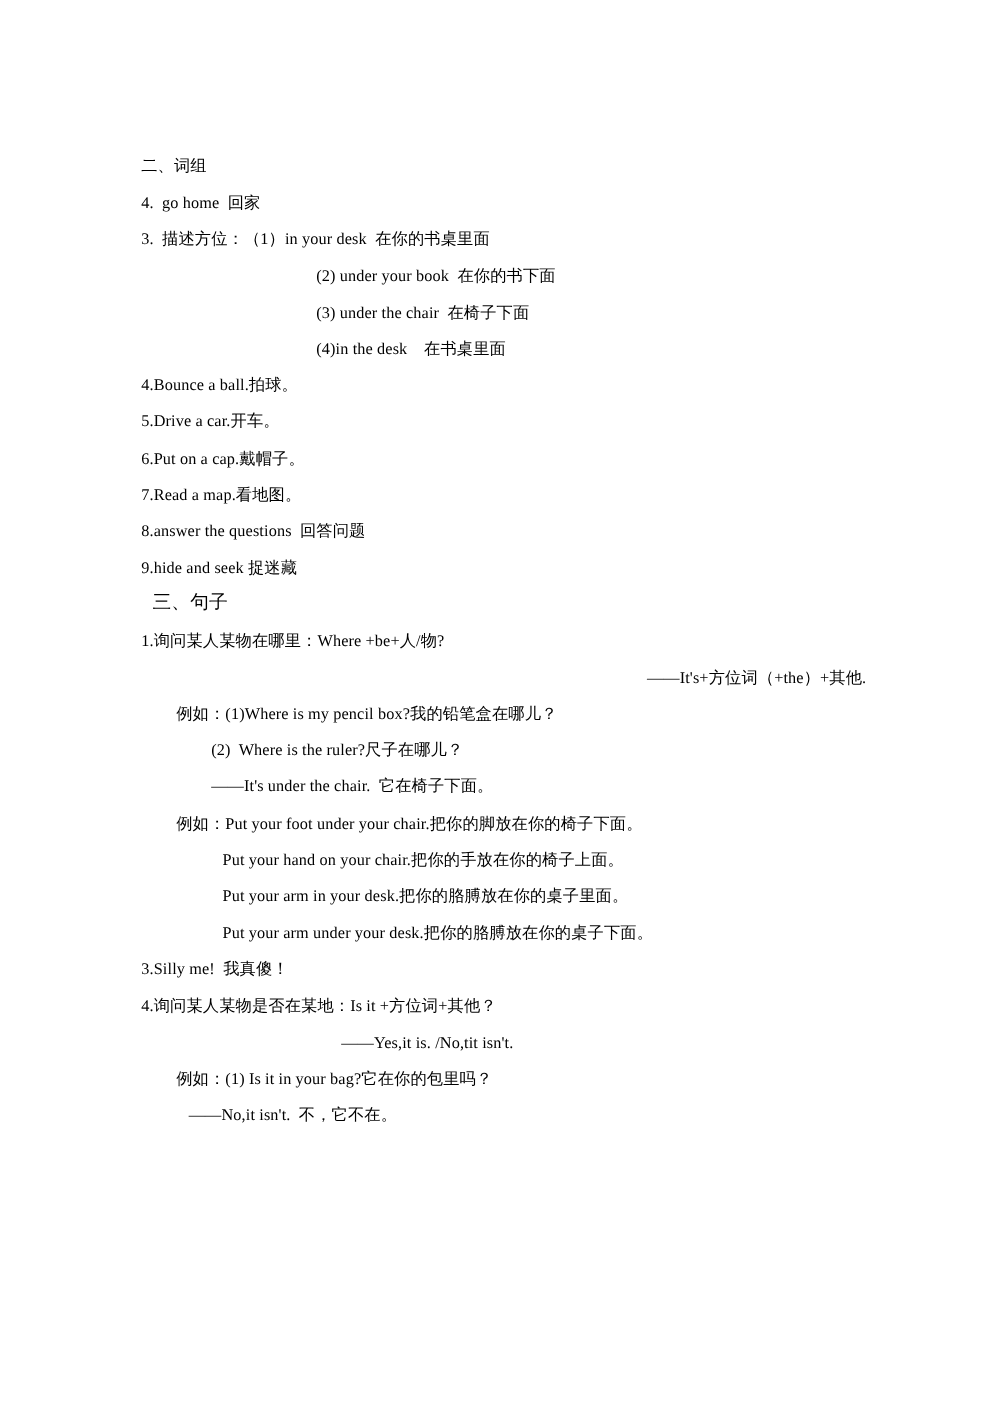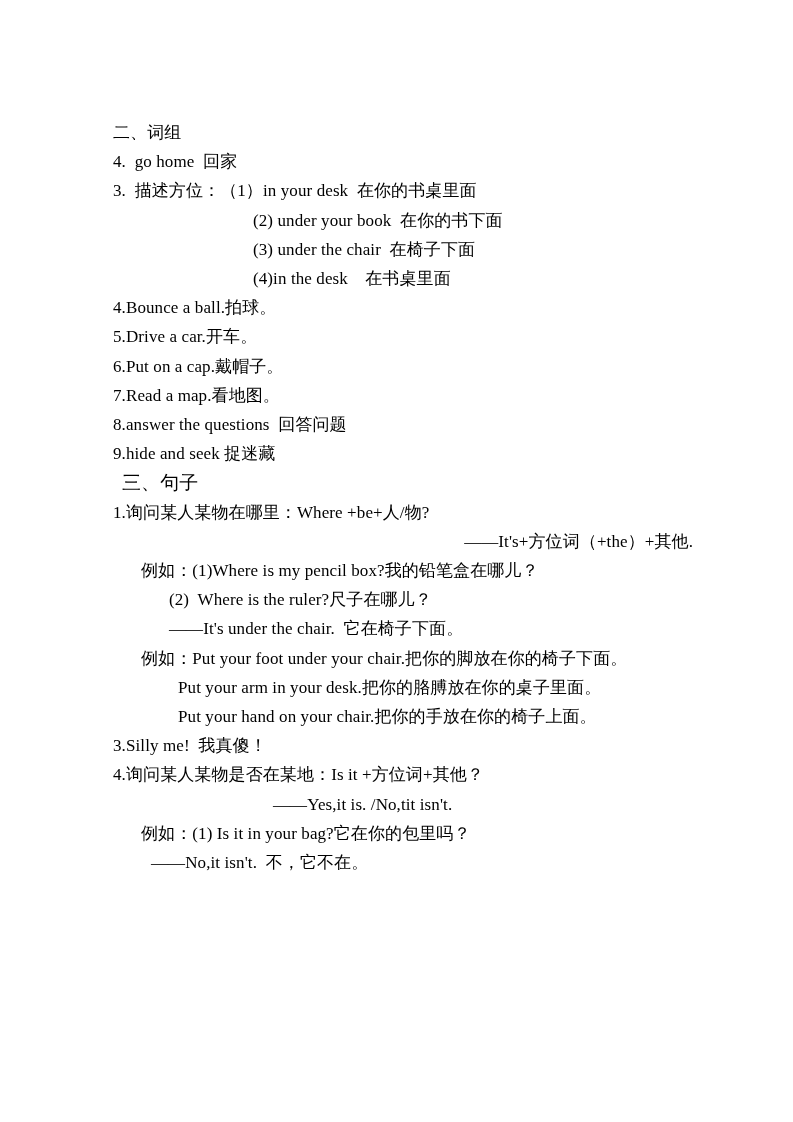--- a/index.html
+++ b/index.html
@@ -15,36 +15,36 @@
     overflow: hidden;
   }
   .page {
     position: relative;
     width: 793px;
     height: 1122px;
     box-sizing: border-box;
     padding: 118px 100px 0 113px;
   }
   .line {
-    font-size: 17px;
+    font-size: 13px;
     line-height: 29.2px;
     white-space: pre;
     letter-spacing: 0.1px;
   }
   .ind-0  { padding-left: 0; }
   .ind-1  { padding-left: 9px; }
   .ind-3  { padding-left: 28px; }
   .ind-4  { padding-left: 38px; }
   .ind-5  { padding-left: 56px; }
   .ind-6  { padding-left: 65px; }
   .ind-9  { padding-left: 140px; }
   .ind-10 { padding-left: 160px; }
   .ind-11 { padding-left: 205px; text-align: right; }
   .heading {
-    font-size: 19px;
+    font-size: 15px;
   }
 </style>
 </head>
 <body>
 
 <div class="page">
   <div class="line ind-0">二、词组</div>
   <div class="line ind-0">4.  go home  回家</div>
   <div class="line ind-0">3.  描述方位：（1）in your desk  在你的书桌里面</div>
   <div class="line ind-9">(2) under your book  在你的书下面</div>
@@ -56,20 +56,21 @@
   <div class="line ind-0">7.Read a map.看地图。</div>
   <div class="line ind-0">8.answer the questions  回答问题</div>
   <div class="line ind-0">9.hide and seek 捉迷藏</div>
   <div class="line ind-1 heading">三、句子</div>
   <div class="line ind-0">1.询问某人某物在哪里：Where +be+人/物?</div>
   <div class="line ind-11">——It's+方位词（+the）+其他.</div>
   <div class="line ind-3">例如：(1)Where is my pencil box?我的铅笔盒在哪儿？</div>
   <div class="line ind-5">(2)  Where is the ruler?尺子在哪儿？</div>
   <div class="line ind-5">——It's under the chair.  它在椅子下面。</div>
   <div class="line ind-3">例如：Put your foot under your chair.把你的脚放在你的椅子下面。</div>
+  <div class="line ind-6">Put your hand on your chair.把你的手放在你的椅子上面。</div>
   <div class="line ind-6">Put your arm in your desk.把你的胳膊放在你的桌子里面。</div>
-  <div class="line ind-6">Put your hand on your chair.把你的手放在你的椅子上面。</div>
+  <div class="line ind-6">Put your arm under your desk.把你的胳膊放在你的桌子下面。</div>
   <div class="line ind-0">3.Silly me!  我真傻！</div>
   <div class="line ind-0">4.询问某人某物是否在某地：Is it +方位词+其他？</div>
   <div class="line ind-10">——Yes,it is. /No,tit isn't.</div>
   <div class="line ind-3">例如：(1) Is it in your bag?它在你的包里吗？</div>
   <div class="line ind-4">——No,it isn't.  不，它不在。</div>
 </div>
 
 </body></html>

